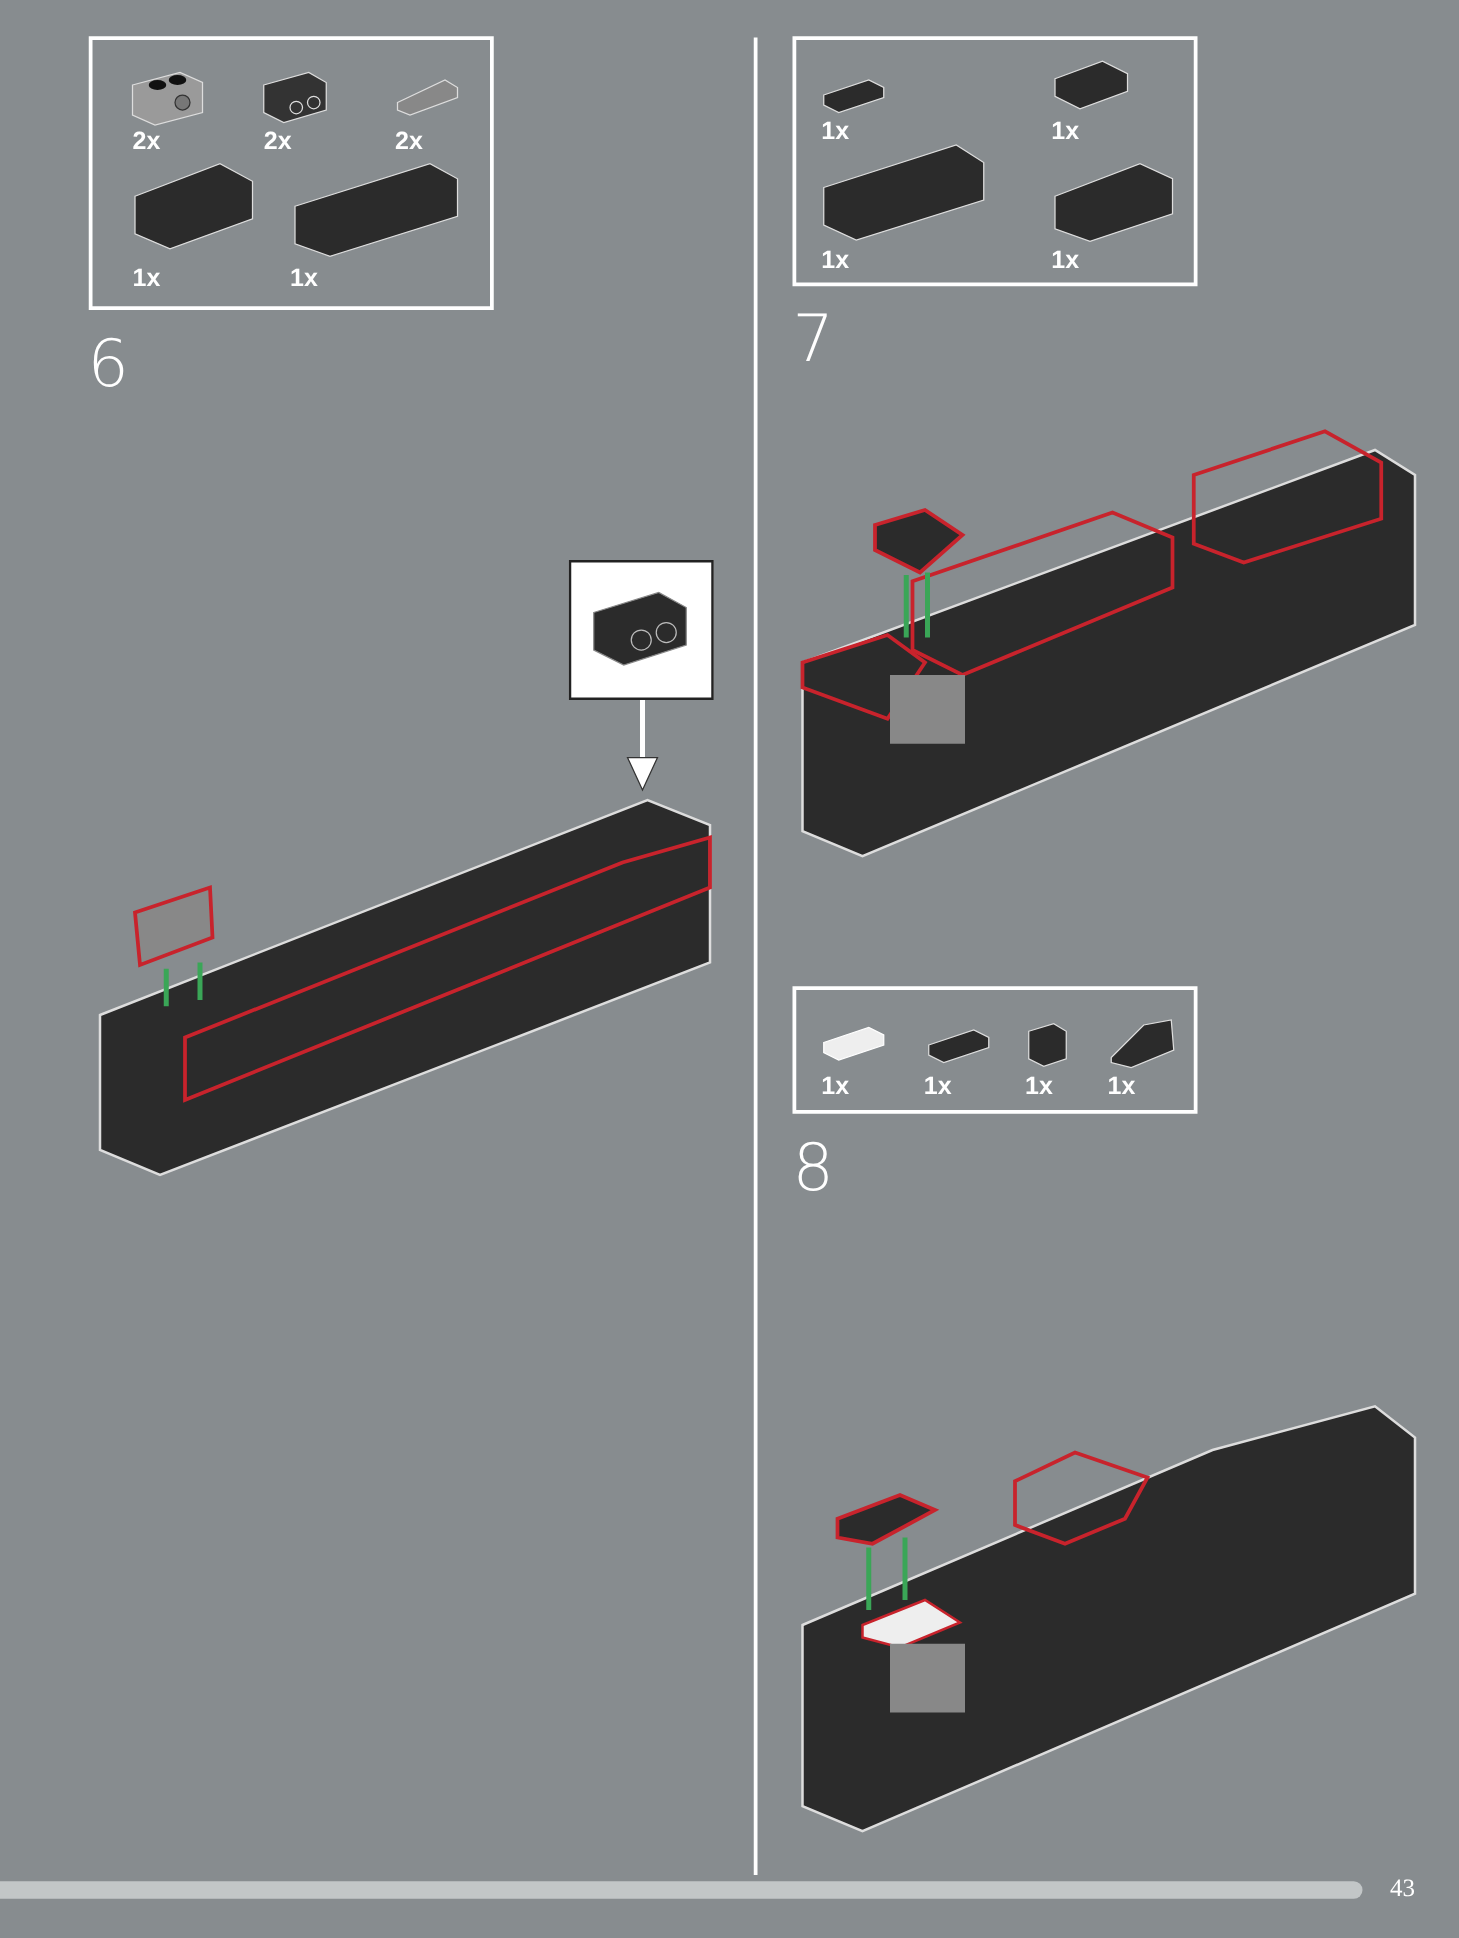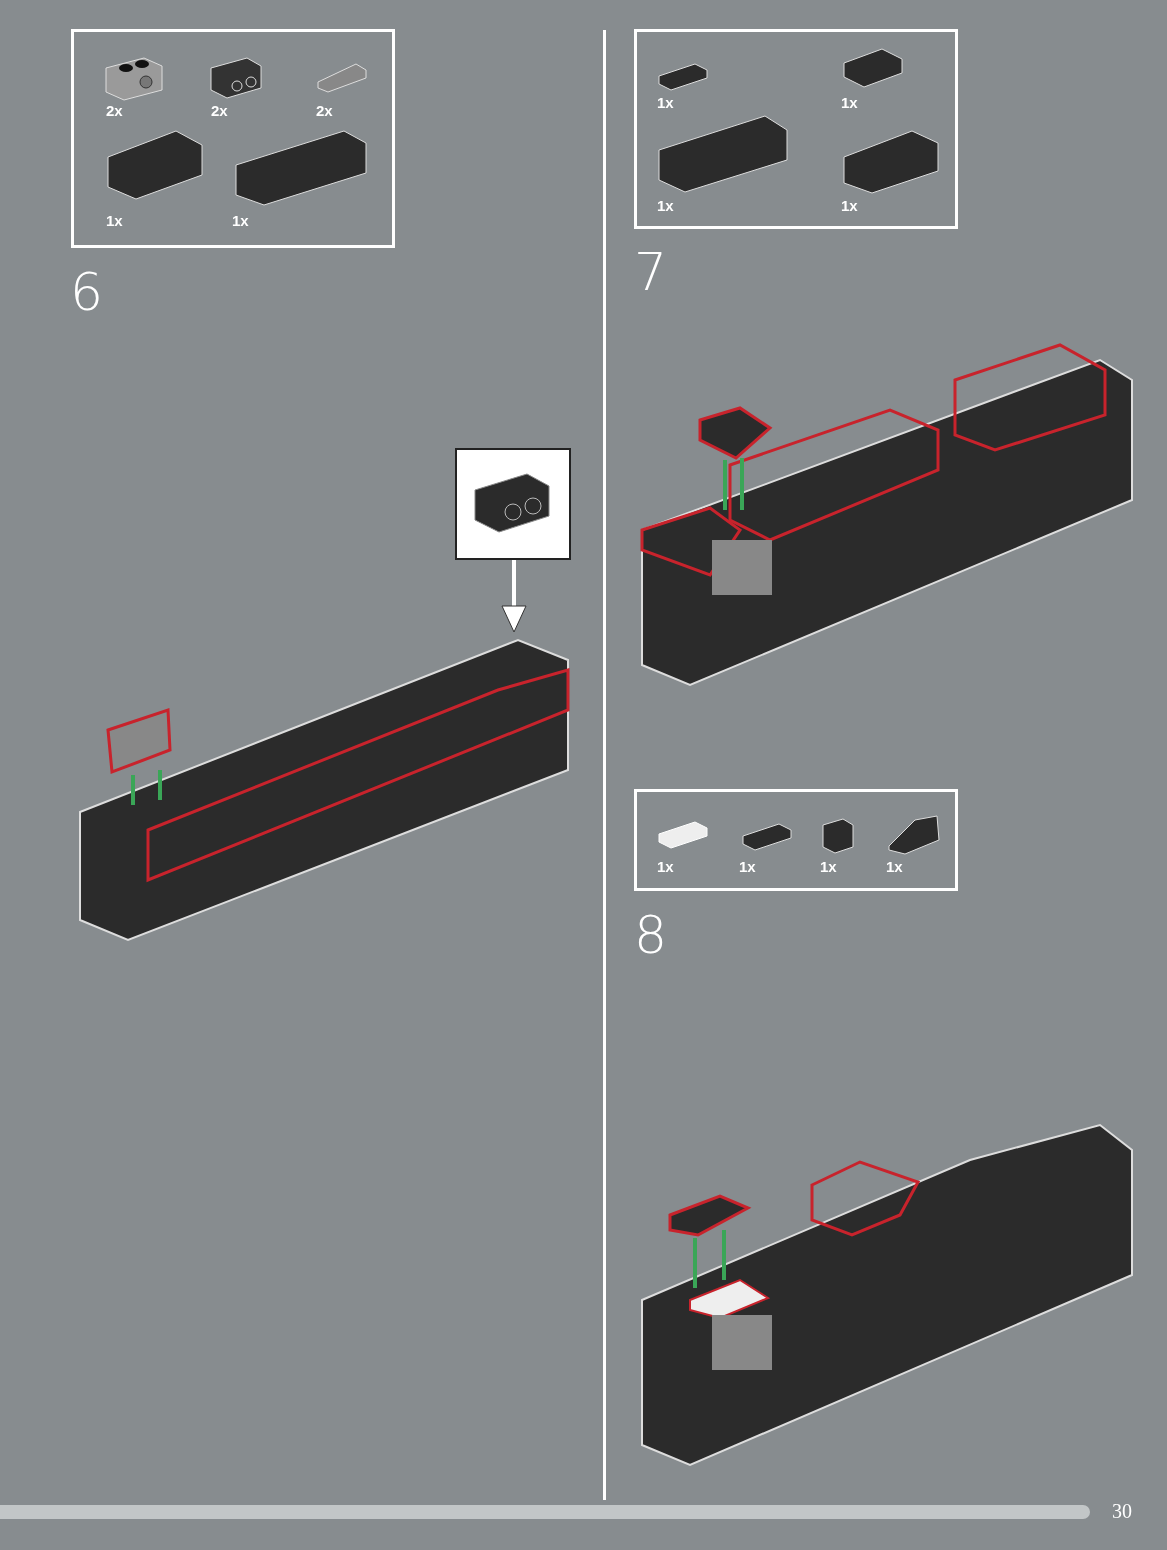--- a/index.html
+++ b/index.html
@@ -1,18 +1,18 @@
 <!DOCTYPE html>
 <html><head>
 <meta charset="utf-8">
 <style>
   html,body{margin:0;padding:0;}
   body{width:1167px;height:1550px;background:#878c8f;position:relative;overflow:hidden;font-family:"Liberation Sans",sans-serif;color:#fff;}
   .box{position:absolute;border:3px solid #fff;box-sizing:border-box;}
-  .qty{position:absolute;font-size:15px;font-weight:bold;color:#fff;}
+  .qty{position:absolute;font-size:20px;font-weight:bold;color:#fff;}
   .step{position:absolute;font-size:52px;font-weight:300;color:#fff;font-family:"DejaVu Sans",sans-serif;}
   .divider{position:absolute;left:603px;top:30px;width:3px;height:1470px;background:#fff;}
   .progress{position:absolute;left:0;top:1505px;width:1090px;height:14px;background:#c2c6c7;border-radius:0 7px 7px 0;}
   .pagenum{position:absolute;left:1112px;top:1500px;font-size:20px;font-family:"Liberation Serif",serif;color:#fff;}
   svg{position:absolute;overflow:visible;}
   .callout{position:absolute;background:#fff;border:2px solid #222;box-sizing:border-box;}
 </style>
 </head>
 <body>
 
@@ -122,13 +122,13 @@
   <polygon points="2,180 330,40 460,5 492,30 492,155 50,345 2,325" fill="#2b2b2b" stroke="#ddd" stroke-width="2"></polygon>
   <polygon points="172,65 220,42 278,62 260,95 212,115 172,100" fill="none" stroke="#c8232c" stroke-width="3"></polygon>
   <polygon points="30,95 80,76 108,88 58,115 30,110" fill="#2b2b2b" stroke="#c8232c" stroke-width="3"></polygon>
   <polygon points="50,180 100,160 128,178 80,198 50,190" fill="#eee" stroke="#c8232c" stroke-width="2"></polygon>
   <rect x="72" y="195" width="60" height="55" fill="#888"></rect>
   <line x1="55" y1="118" x2="55" y2="168" stroke="#3aa657" stroke-width="4"></line>
   <line x1="84" y1="110" x2="84" y2="160" stroke="#3aa657" stroke-width="4"></line>
 </svg>
 
 <div class="progress"></div>
-<div class="pagenum">30</div>
+<div class="pagenum">43</div>
 
 </body></html>

